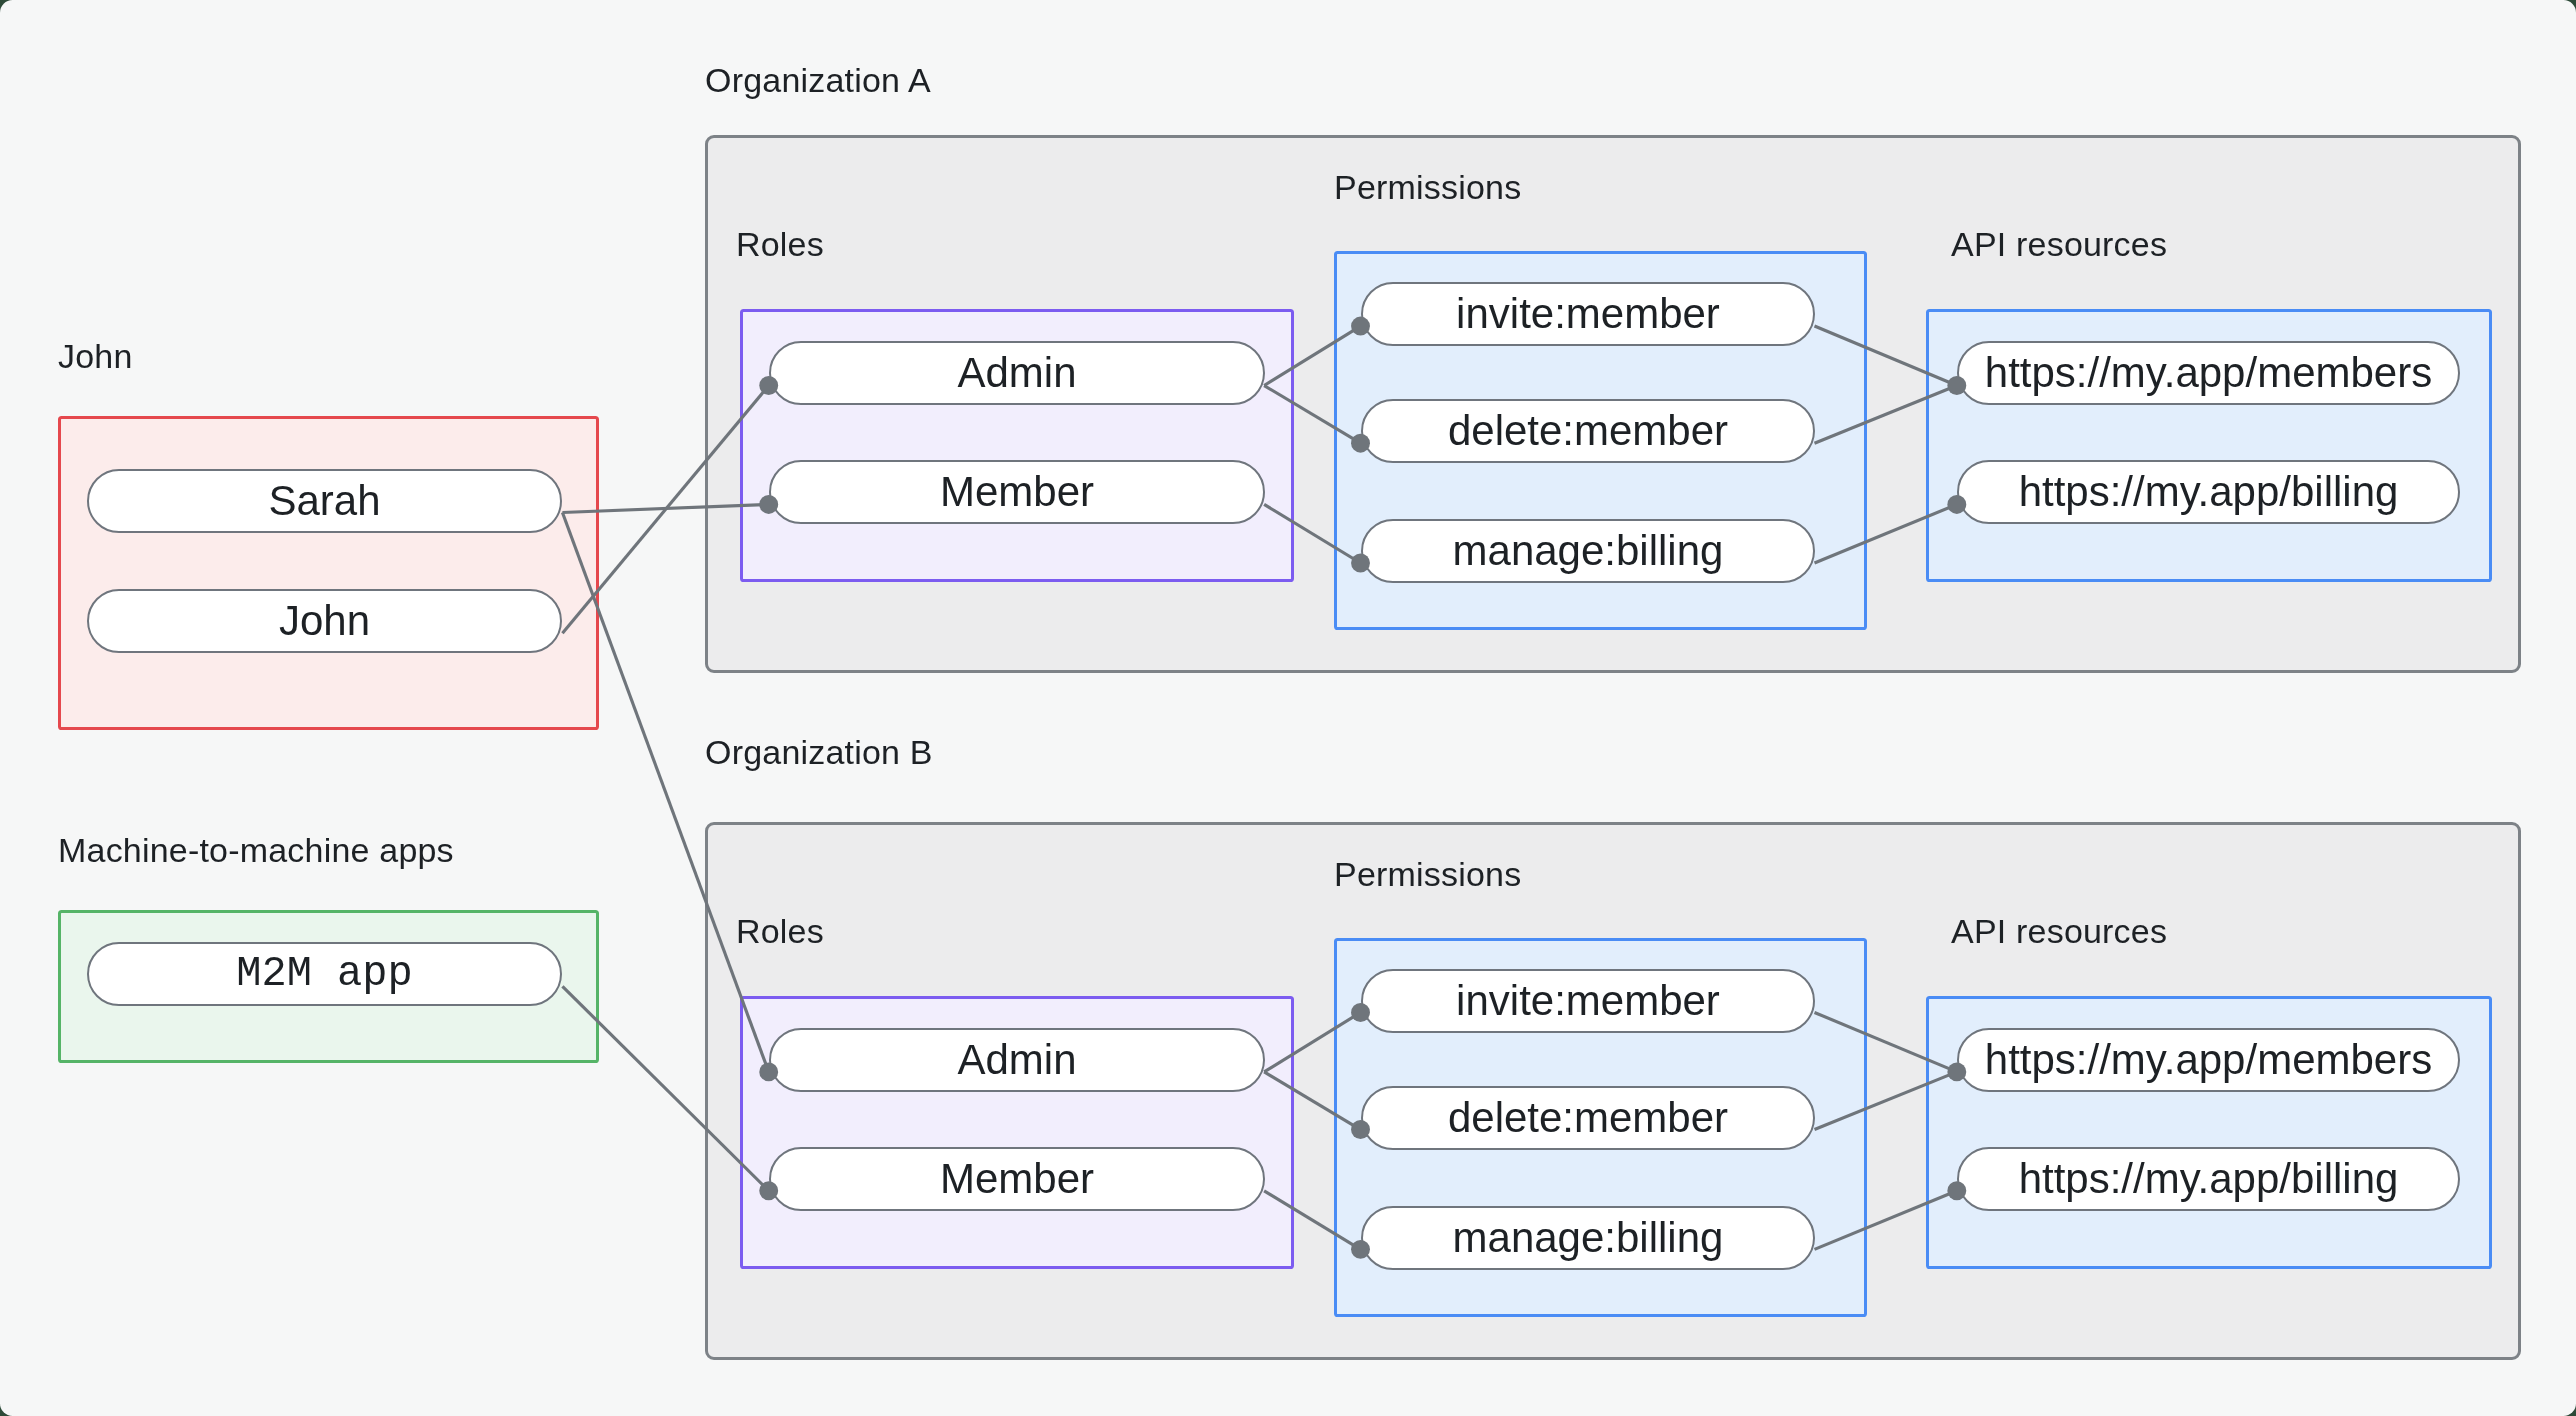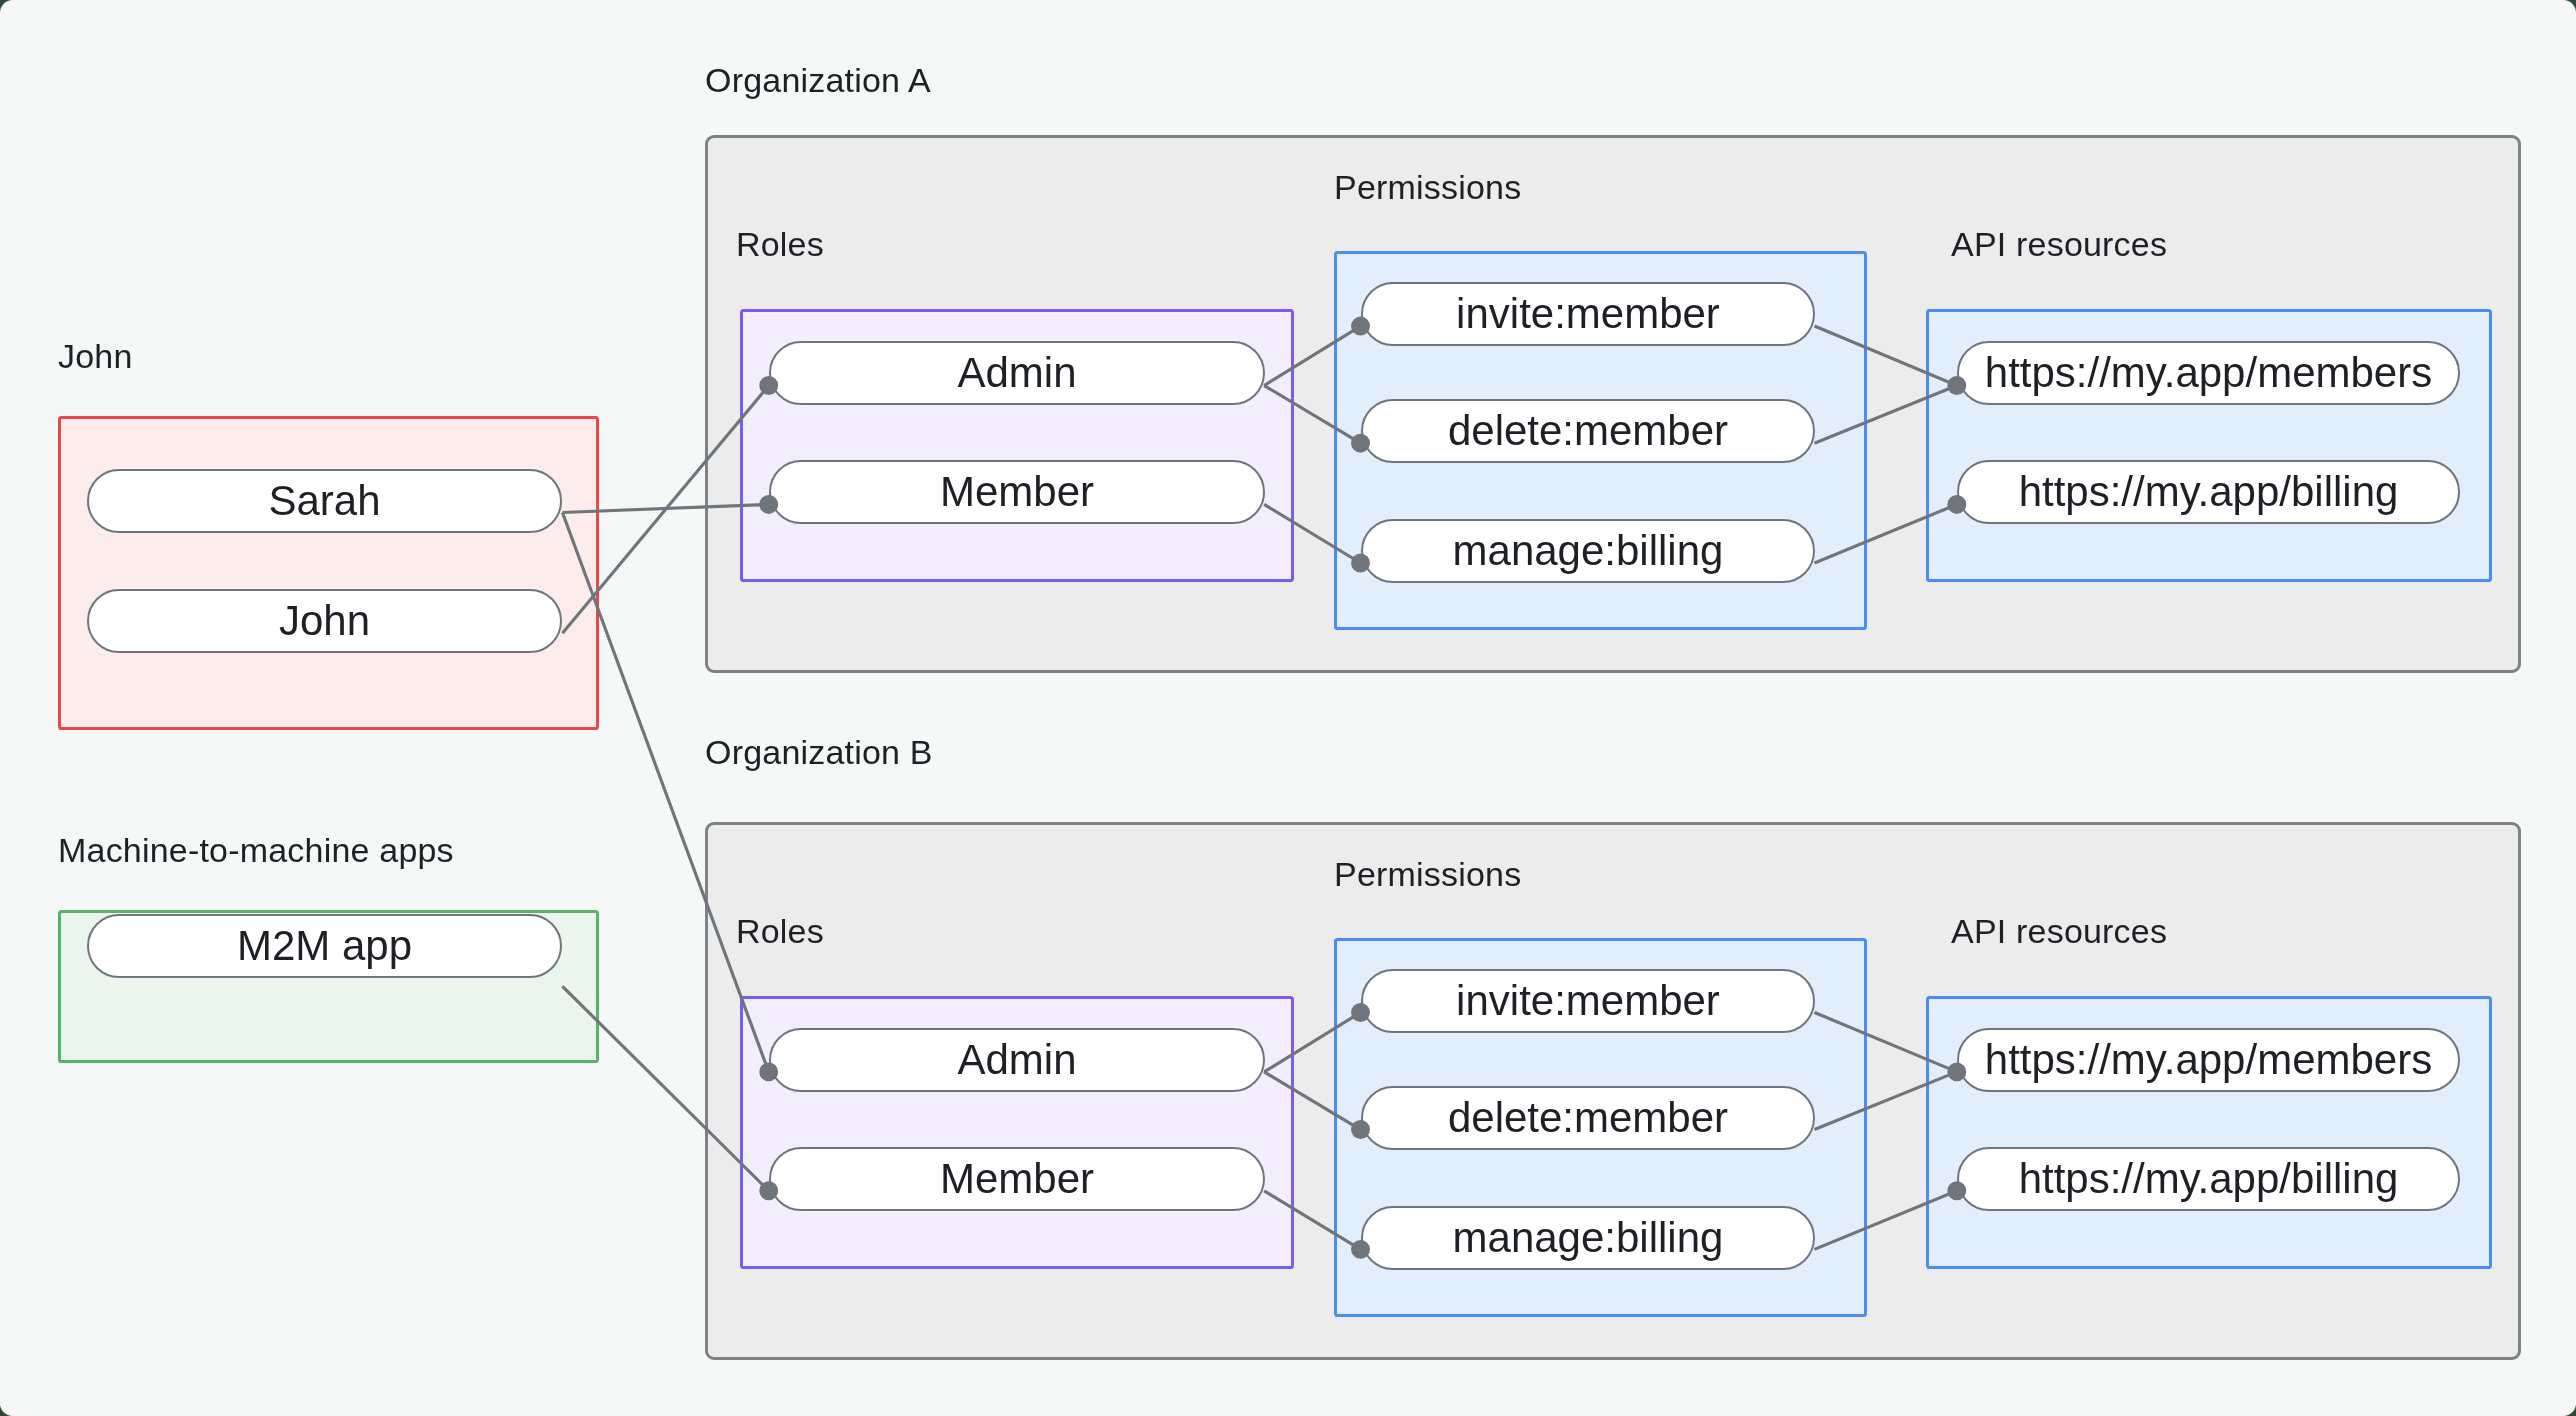--- a/index.html
+++ b/index.html
@@ -88,21 +88,21 @@
     </g>
   </svg>
 
   <div class="label" style="left:58px; top:337px;">John</div>
   <div class="gbox red" style="left:58px; top:416px; width:541px; height:314px;"></div>
   <div class="pill" style="left:87px; top:589px; width:475px;">John</div>
   <div class="pill" style="left:87px; top:469px; width:475px;">Sarah</div>
 
   <div class="label" style="left:58px; top:831px;">Machine-to-machine apps</div>
   <div class="gbox green" style="left:58px; top:910px; width:541px; height:153px;"></div>
-  <div class="pill" style="left:87px; top:914px; width:475px;">M2M app</div>
+  <div class="pill" style="left:87px; top:942px; width:475px;font-family:Liberation Mono, monospace;">M2M app</div>
 
   <div class="org org-a">
     <div class="label" style="left:705px; top:61px;">Organization A</div>
     <div class="gbox outer" style="left:705px; top:135px; width:1816px; height:538px;"></div>
 
     <div class="label" style="left:736px; top:225px;">Roles</div>
     <div class="gbox purple" style="left:740px; top:309px; width:554px; height:273px;"></div>
     <div class="pill" style="left:769px; top:341px; width:496px;">Admin</div>
     <div class="pill" style="left:769px; top:460px; width:496px;">Member</div>
 

